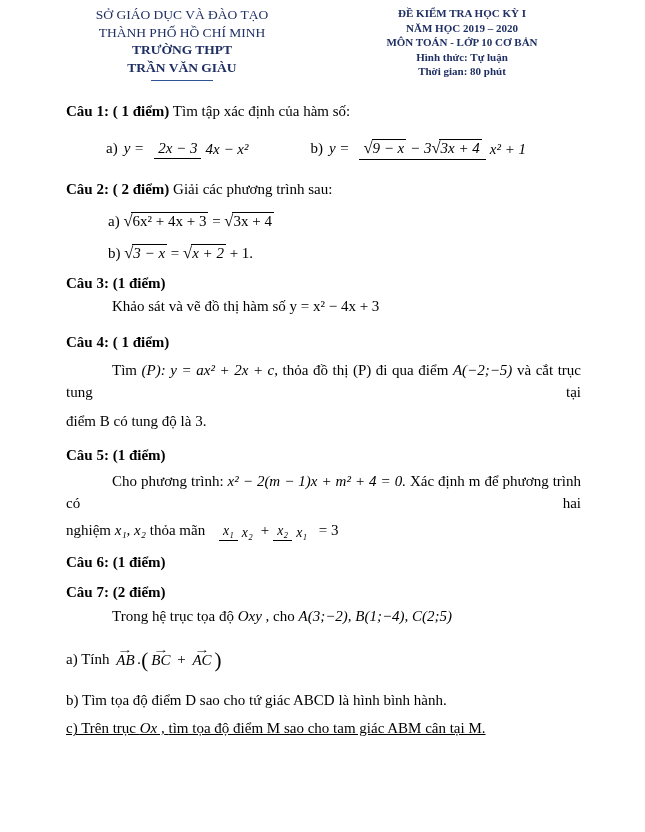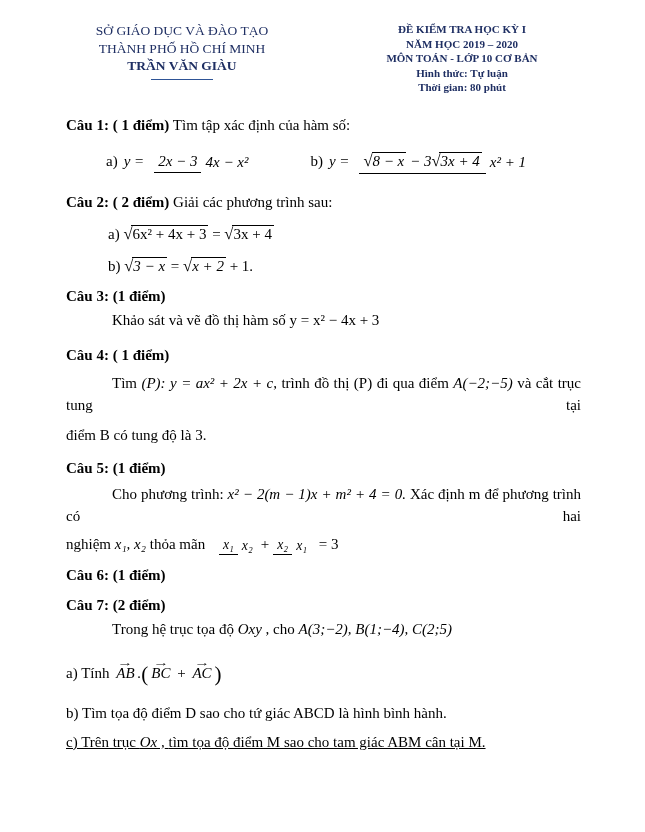--- a/index.html
+++ b/index.html
@@ -1,18 +1,18 @@
 <!DOCTYPE html>
 <html lang="vi"><head>
 <meta charset="utf-8">
 <style>
   html,body{margin:0;padding:0;background:#ffffff;}
   .page{
     width:645px;height:832px;box-sizing:border-box;
-    padding:22px 64px 0 66px;
+    padding:6px 64px 0 66px;
     background:#ffffff;color:#000000;
     font-family:"Liberation Serif","DejaVu Serif",serif;
     font-size:15px;line-height:1.45;position:relative;overflow:hidden;
   }
   
   .hdr{display:flex;justify-content:space-between;align-items:flex-start;}
   .hdr-left{width:232px;text-align:center;color:#1f2f63;font-size:13.5px;line-height:1.3;}
   .hdr-right{width:238px;text-align:center;color:#1f2f63;font-weight:bold;font-size:11px;line-height:1.32;}
   .b{font-weight:bold;}
   .hdr-rule{width:62px;border-top:1.6px solid #2e5496;margin:4px auto 0;height:0;}
@@ -46,20 +46,21 @@
 </style>
 </head>
 <body>
 
 <div class="page">
 
   <div class="hdr">
     <div class="hdr-left">
       <div>SỞ GIÁO DỤC VÀ ĐÀO TẠO</div>
       <div>THÀNH PHỐ HỒ CHÍ MINH</div>
+      <div class="b">TRƯỜNG THPT</div>
       <div class="b">TRẦN VĂN GIÀU</div>
       <div class="hdr-rule"></div>
     </div>
     <div class="hdr-right">
       <div>ĐỀ KIỂM TRA HỌC KỲ I</div>
       <div>NĂM HỌC 2019 – 2020</div>
       <div>MÔN  TOÁN - LỚP 10 CƠ BẢN</div>
       <div>Hình thức: Tự luận</div>
       <div>Thời gian: 80 phút</div>
     </div>
@@ -77,21 +78,21 @@
         <span class="it">y =</span>
         <span class="frac">
             <span class="num it">2x − 3</span>
             <span class="den it">4x − x²</span>
           </span>
       </span>
       <span class="itm">
         <span>b)</span>
         <span class="it">y =</span>
         <span class="frac">
-            <span class="num it"><span class="sqrt"><span class="sgn">√</span><span class="rad">8 − x</span></span><span> − 3</span><span class="sqrt"><span class="sgn">√</span><span class="rad">3x + 4</span></span></span>
+            <span class="num it"><span class="sqrt"><span class="sgn">√</span><span class="rad">9 − x</span></span><span> − 3</span><span class="sqrt"><span class="sgn">√</span><span class="rad">3x + 4</span></span></span>
             <span class="den it">x² + 1</span>
           </span>
       </span>
     </div>
 
     <p class="qh">
       <span class="lbl">Câu 2: ( 2 điểm)</span>
       <span>Giải các phương trình sau:</span>
     </p>
     <p class="fline">
@@ -114,21 +115,21 @@
     <p class="ind" style="margin-top:2px;">
       <span>Khảo sát và vẽ đồ thị hàm số</span>
       <span>y = x² − 4x + 3</span>
     </p>
 
     <p class="qh" style="margin-top:14px;">
       <span class="lbl">Câu 4: ( 1 điểm)</span>
     </p>
     <p class="ind jl" style="margin-top:6px;">
       <span>Tìm</span>
-      <span class="it">(P): y = ax² + 2x + c</span><span>, trình đồ thị (P) đi qua điểm</span>
+      <span class="it">(P): y = ax² + 2x + c</span><span>, thỏa đồ thị (P) đi qua điểm</span>
       <span class="it">A(−2;−5)</span>
       <span>và cắt trục tung tại</span>
     </p>
     <p class="cont">điểm B có tung độ là 3.</p>
 
     <p class="qh" style="margin-top:12px;">
       <span class="lbl">Câu 5: (1 điểm)</span>
     </p>
     <p class="ind jl" style="margin-top:4px;">
       <span>Cho phương trình:</span>

